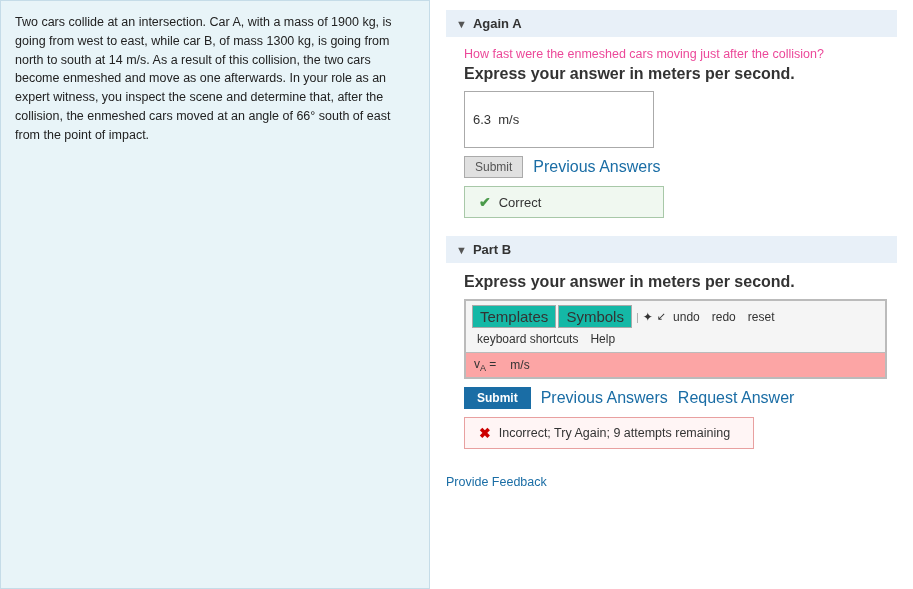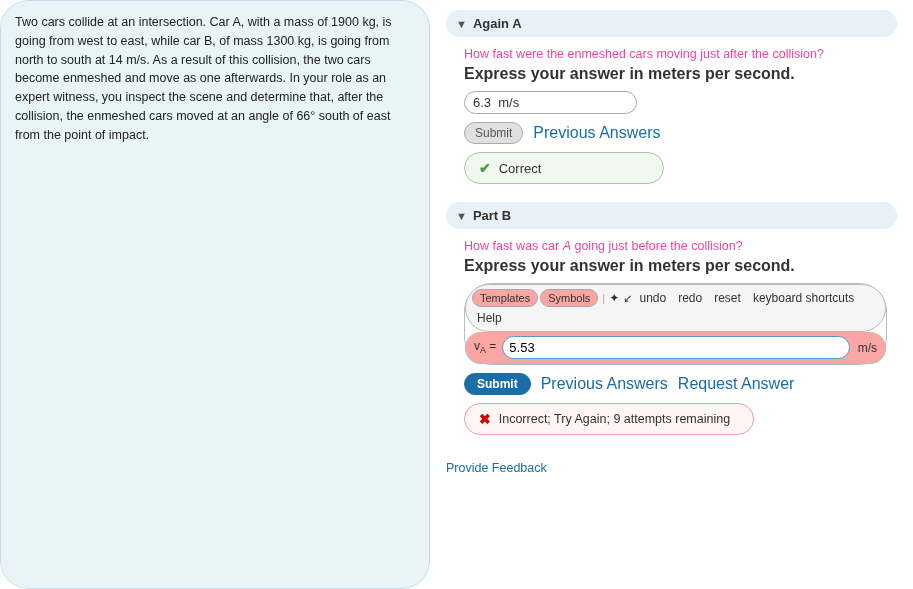--- a/index.html
+++ b/index.html
@@ -1,15 +1,15 @@
 <!DOCTYPE html>
 <html><head>
   <meta charset="utf-8">
   <style>
-    * { box-sizing: border-box; margin: 0; padding: 0; border-radius: 28px; }
+    * { box-sizing: border-box; margin: 0; padding: 0; }
     body {
       font-family: Arial, sans-serif;
       font-size: 13px;
       background: #fff;
       color: #333;
       width: 913px;
       min-height: 589px;
     }
     .layout {
       display: flex;
@@ -66,23 +66,23 @@
       color: #333;
     }
     
     .input-row {
       display: flex;
       align-items: center;
       margin-bottom: 8px;
     }
     .input-box {
       border: 1px solid #aaa;
-      padding: 3px 8px;
-      font-size: 13px;
-      width: 173px;
+      padding: 20px 8px;
+      font-size: 13px;
+      width: 190px;
       color: #333;
       background: #fff;
     }
     
     .buttons-row {
       display: flex;
       align-items: center;
       gap: 10px;
       margin-bottom: 8px;
     }
@@ -150,24 +150,24 @@
       border: 1px solid #bbb;
       background: #f5f5f5;
       padding: 4px 6px;
       display: flex;
       align-items: center;
       gap: 2px;
       margin-bottom: 0;
       flex-wrap: wrap;
     }
     .toolbar-btn {
-      background: #fca5a5;
+      background: #14b8a6;
       border: 1px solid #aaa;
       padding: 2px 7px;
-      font-size: 11px;
+      font-size: 15px;
       cursor: pointer;
       color: #333;
     }
     .toolbar-btn-light {
       background: none;
       border: none;
       padding: 2px 5px;
       font-size: 12px;
       cursor: pointer;
       color: #333;
@@ -260,23 +260,20 @@
       </div>
     </div>
 
     
     <div class="part-section">
       <div class="part-header">
         <span class="arrow">▼</span>
         <span>Part B</span>
       </div>
       <div class="part-body">
-        <div class="question-text">
-          How fast was car <span class="italic">A</span> going just before the collision?
-        </div>
         <div class="express-text">Express your answer in meters per second.</div>
 
         <div class="math-container">
 
           <div class="math-toolbar">
             <button class="toolbar-btn">Templates</button>
             <button class="toolbar-btn">Symbols</button>
             <span style="font-size:11px;margin:0 2px;color:#aaa;">|</span>
             <div class="toolbar-icon-area">
               <span style="font-size:12px;">✦</span>
@@ -286,21 +283,20 @@
             <button class="toolbar-btn-light">redo</button>
             <button class="toolbar-btn-light">reset</button>
             <button class="toolbar-btn-light">keyboard shortcuts</button>
             <button class="toolbar-btn-light">Help</button>
           </div>
 
           <div class="math-input-row">
             <span class="math-prefix">
               v<sub>A</sub> =
             </span>
-            <input class="math-input-field" type="text" value="5.53" style="">
             <span class="math-suffix">m/s</span>
           </div>
         </div>
 
         <div class="buttons-row">
           <button class="btn-submit-active">Submit</button>
           <a class="link-text">Previous Answers</a>
           <a class="link-text">Request Answer</a>
         </div>
 

